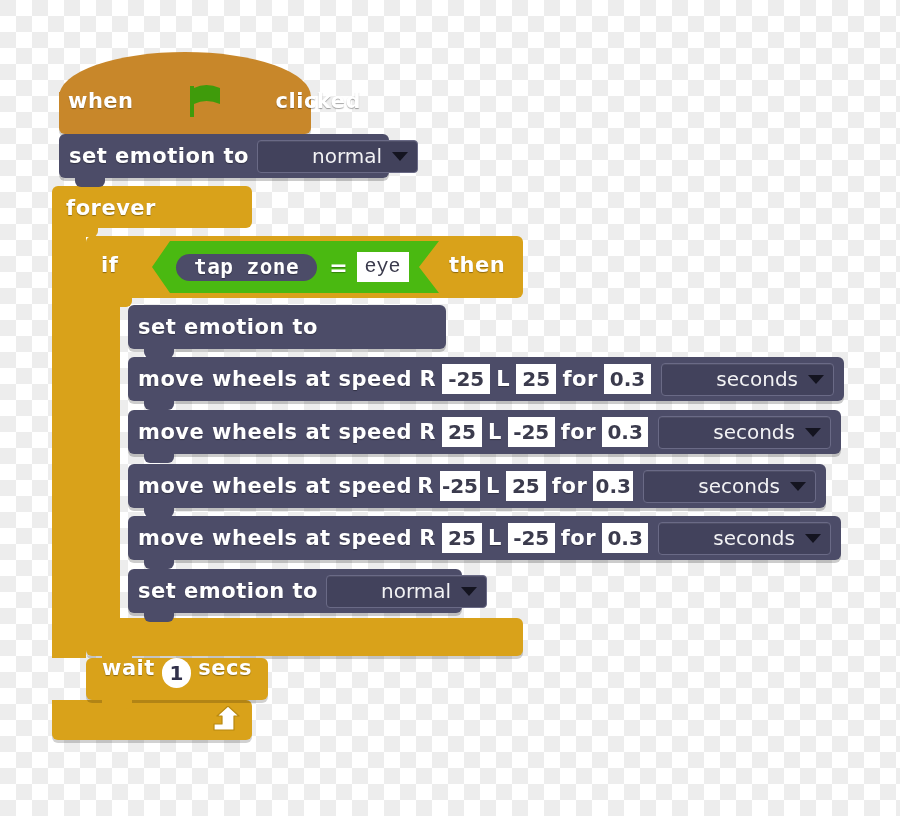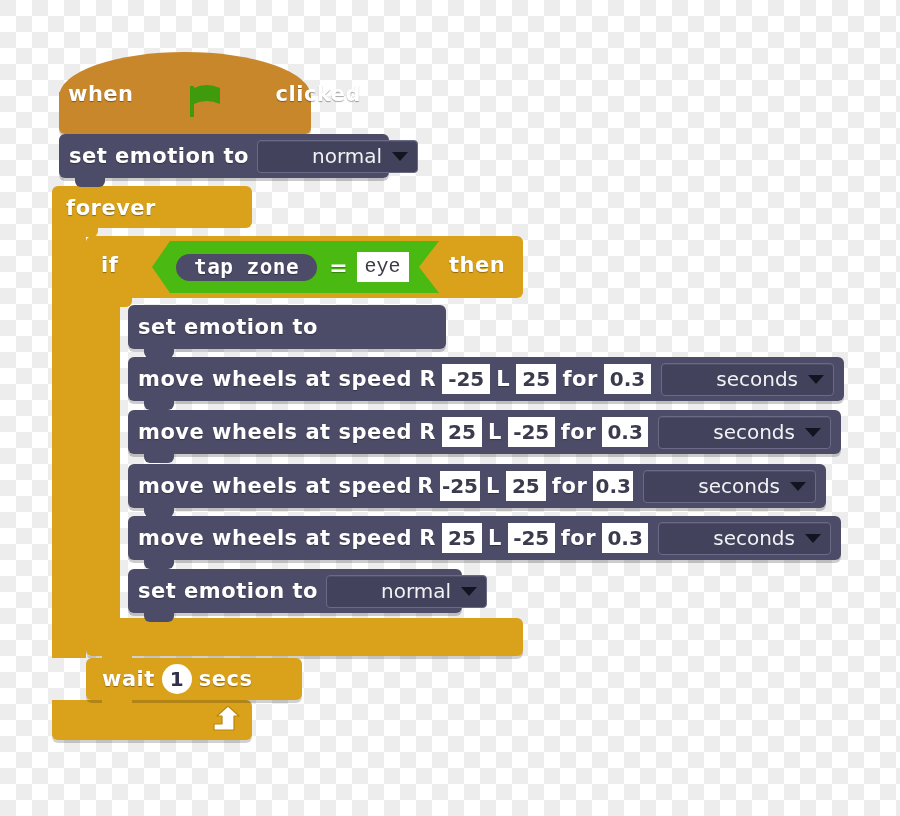--- a/index.html
+++ b/index.html
@@ -183,21 +183,21 @@
     <div class="ctrl-arm" style="left:86px;top:298px;width:34px;height:320px;"></div>
 
     <div class="ctrl-bot" style="left:86px;top:618px;width:437px;height:38px;"></div>
     <div class="bump" style="left:102px;top:656px;background:#d9a21a;"></div>
   </div>
 
   <div>
     <div class="hat-top" style="left:59px;top:52px;width:252px;height:46px;"></div>
     <div class="hat-body" style="left:59px;top:92px;width:252px;height:42px;"></div>
     <div class="bump" style="left:75px;top:134px;background:#c8872a;"></div>
-    <div style="position:absolute;left:68px;top:84px;display:flex;gap:36px;">
+    <div style="position:absolute;left:68px;top:84px;display:flex;align-items:center;gap:36px;">
       <span class="lbl">when</span>
       <span class="flag" style="margin:0 14px 0 16px;">
         <svg width="40" height="34" viewBox="0 0 40 34">
           <path d="M4 2 L4 33 L8 33 L8 20 Q20 14 34 20 L34 4 Q20 -2 8 4 L8 2 Z" fill="#3f9b0b"></path>
         </svg>
       </span>
       <span class="lbl">clicked</span>
     </div>
   </div>
 
@@ -281,20 +281,20 @@
 
   <div class="stack" style="left:128px;top:569px;width:334px;height:44px;">
     <span class="lbl">set emotion to</span>
     <span class="dd">
       <span class="dd-text">normal</span>
       <span class="caret"></span>
     </span>
   </div>
   <div class="bump" style="left:144px;top:613px;background:#4c4c68;"></div>
 
-  <div style="position:absolute;left:86px;top:658px;width:216px;height:42px;background:#d9a21a;border-radius:6px;display:flex;align-items:center;padding:0 16px;box-sizing:border-box;box-shadow:0 3px 0 rgba(0,0,0,.18);">
+  <div style="position:absolute;left:86px;top:658px;width:182px;height:42px;background:#d9a21a;border-radius:6px;display:flex;align-items:flex-start;padding:0 16px;box-sizing:border-box;box-shadow:0 3px 0 rgba(0,0,0,.18);">
     <span class="lbl">wait</span>
     <span class="numr">1</span>
     <span class="lbl">secs</span>
   </div>
   <div class="bump" style="left:102px;top:700px;background:#d9a21a;"></div>
 
 </div>
 
 </body></html>

